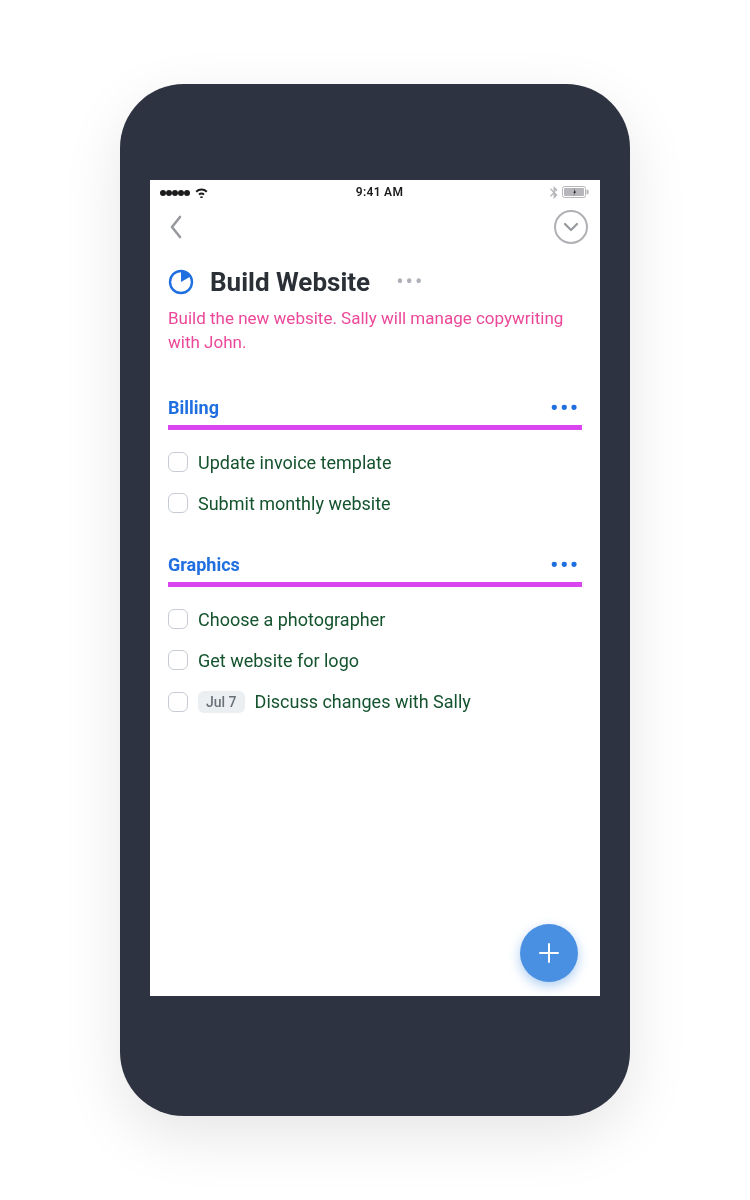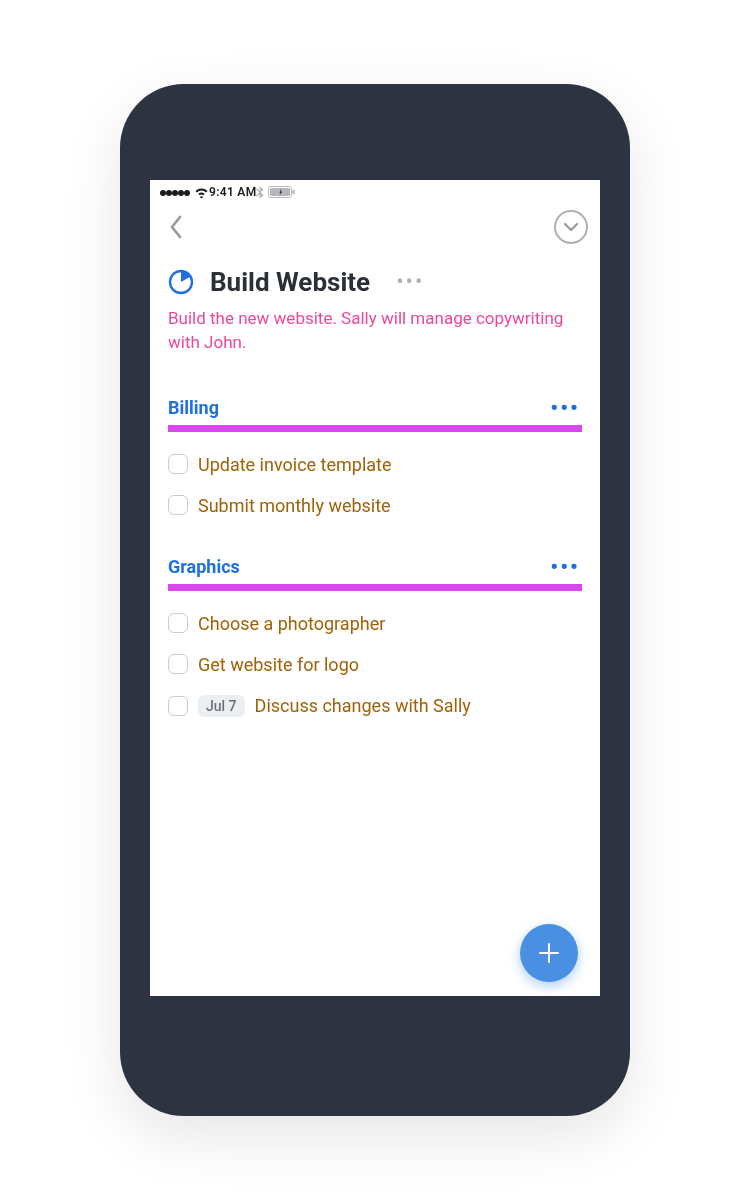--- a/index.html
+++ b/index.html
@@ -28,20 +28,21 @@
     overflow: hidden;
     position: relative;
     display: flex;
     flex-direction: column;
   }
 
   
   .status-bar {
     display: flex;
     align-items: center;
+    justify-content: space-between;
     padding: 5px 10px 2px 10px;
     font-size: 12px;
     color: #1c1c1e;
   }
   .status-left, .status-right { display:flex; align-items:center; gap:4px; }
   .sig-dot { width:6px; height:6px; border-radius:50%; background:#1c1c1e; display:inline-block; }
   .wifi-icon svg, .bt-icon svg, .battery-icon svg { display:block; }
   .status-time { font-weight:600; letter-spacing:0.3px; }
   .bt-icon, .battery-icon { color:#b6b6bb; }
 
@@ -58,27 +59,27 @@
   
   .content { flex:1; overflow:hidden; padding: 8px 18px 0 18px; position:relative; }
   .project-header { display:flex; align-items:center; gap:16px; margin-top:6px; }
   .pie-icon { width:26px; height:26px; flex-shrink:0; }
   .project-title { font-size:26px; font-weight:700; color:#2b2f36; }
   .project-more { color:#aeb2b8; font-size:22px; letter-spacing:2px; padding:0 4px; line-height:1; margin-left:6px; }
   .project-desc { margin-top:10px; color:#ec4899; font-size:17px; line-height:1.4; }
 
   .sections { margin-top:42px; }
   .section { margin-bottom:30px; }
-  .section-header { display:flex; align-items:center; justify-content:space-between; padding-bottom:6px; border-bottom:7px solid #d946ef; }
+  .section-header { display:flex; align-items:center; justify-content:space-between; padding-bottom:6px; border-bottom:5px solid #d946ef; }
   .section-title { color:#1f6fe0; font-size:18px; font-weight:700; }
   .section-more { color:#1f6fe0; font-size:22px; font-weight:700; letter-spacing:2px; padding:0 2px; line-height:1; }
   .tasks { padding-top:12px; }
   .task-row { display:flex; align-items:center; gap:10px; padding:10px 0; }
   .checkbox { width:20px; height:20px; border:1.5px solid #c7ccd3; border-radius:6px; flex-shrink:0; }
-  .task-title { color:#a16207; font-size:18px; }
+  .task-title { color:#14532d; font-size:18px; }
   .date-pill { background:#eceff2; color:#6a7078; font-size:14px; font-weight:500; padding:3px 8px; border-radius:6px; }
 
   .fab {
     position:absolute;
     right:22px;
     bottom:14px;
     width:58px;
     height:58px;
     border-radius:50%;
     background:#4a90e2;

